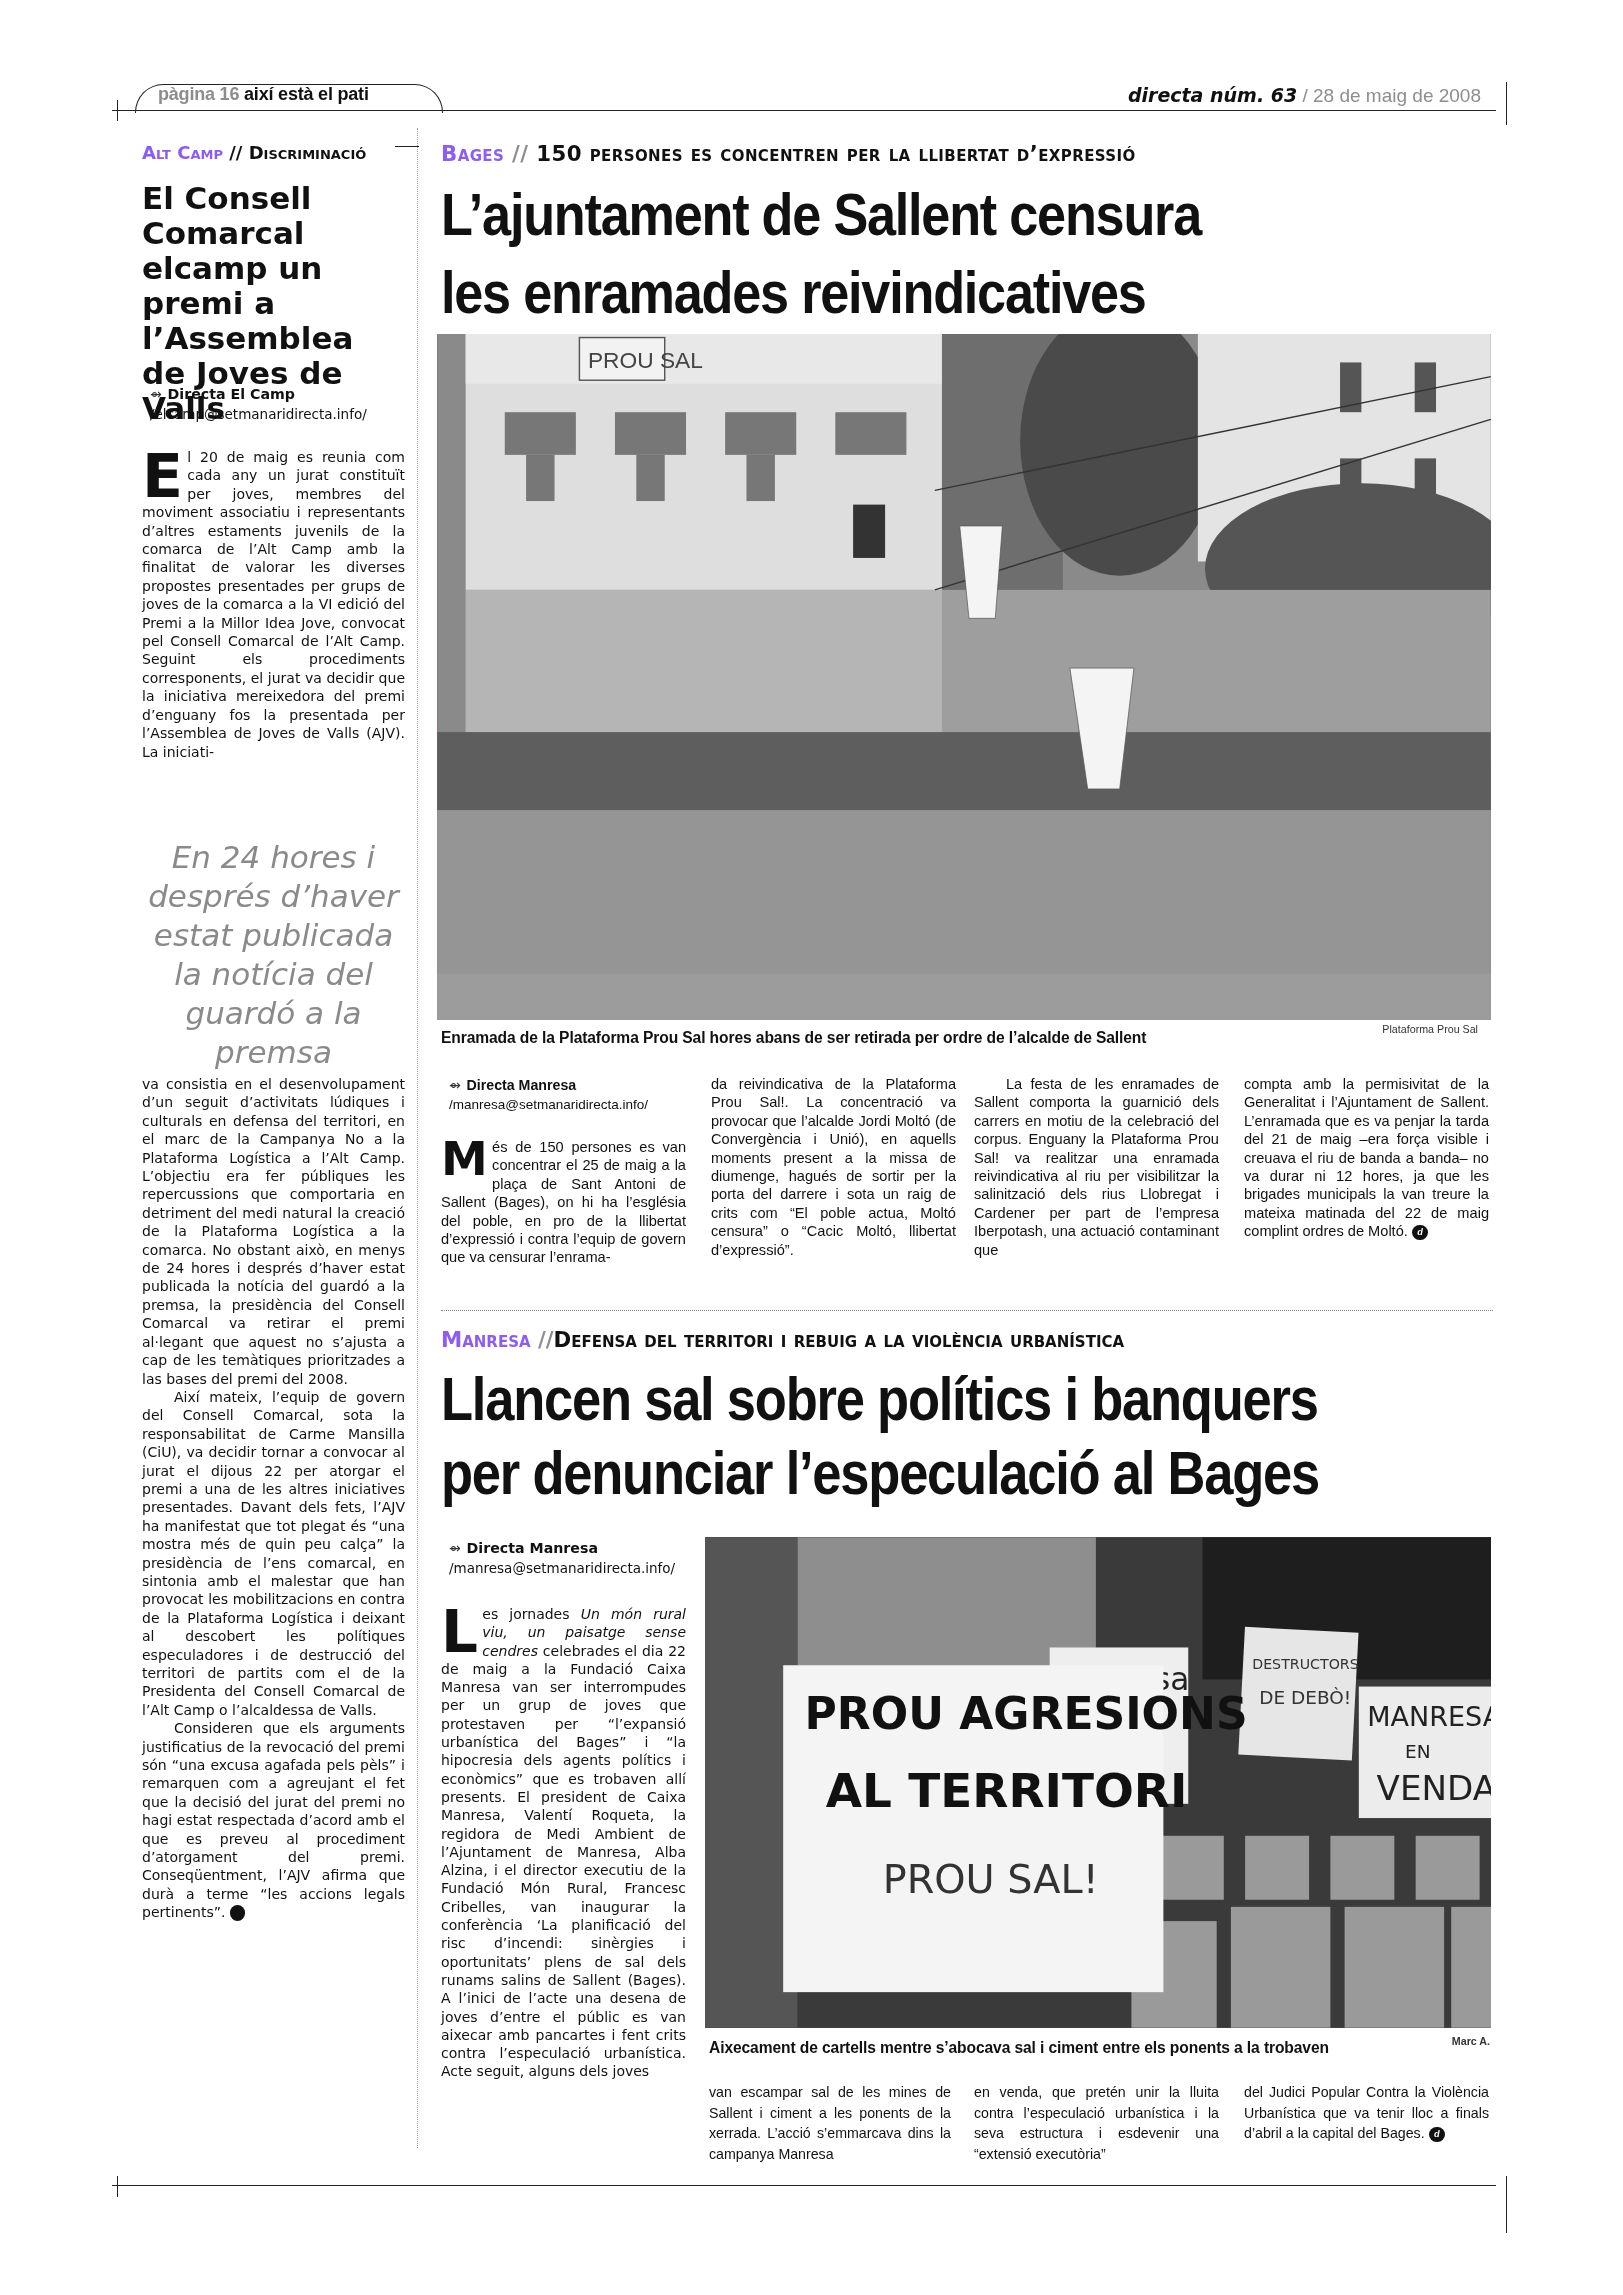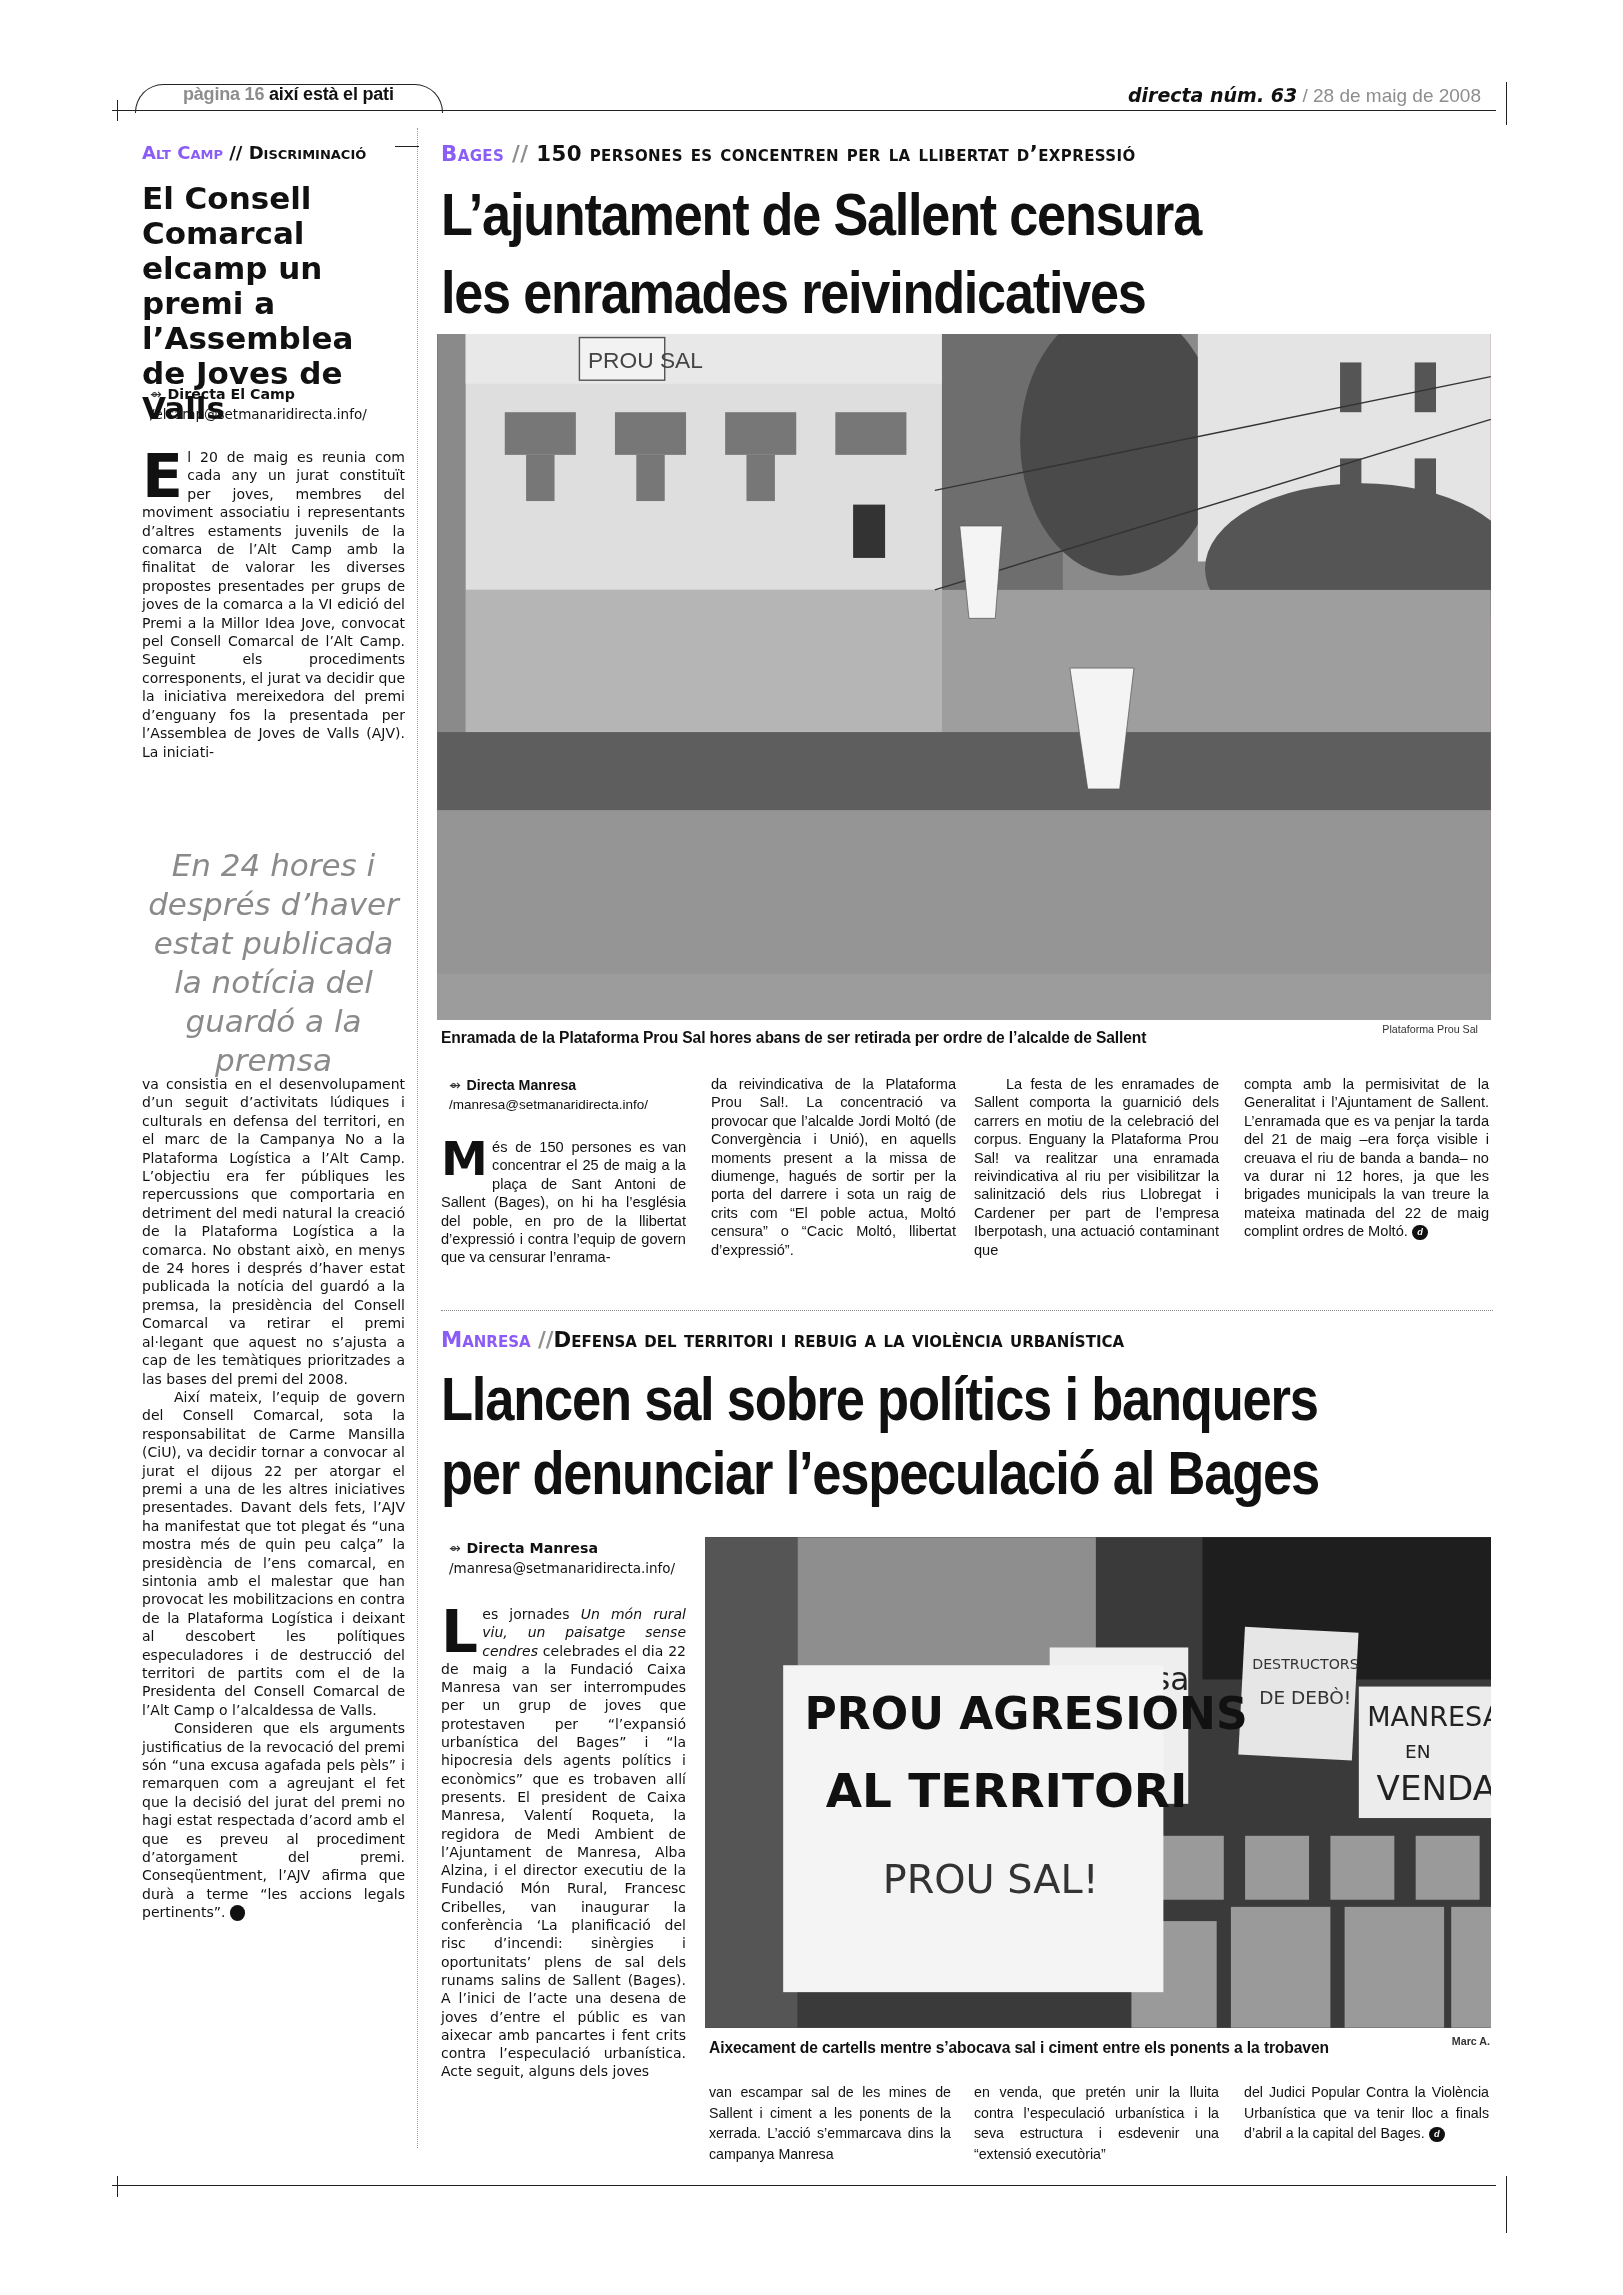--- a/index.html
+++ b/index.html
@@ -1,21 +1,21 @@
 <!DOCTYPE html>
 <html style="font-size:11.4px"><head>
 <meta charset="utf-8">
 <style>
   html, body { margin: 0; padding: 0; background: #ffffff; }
   body { width: 1623px; height: 2295px; position: relative; overflow: hidden; font-family: "DejaVu Sans", sans-serif; color: #111; }
 
   
   .hdr-line { position: absolute; left: 112px; top: 110px; width: 1384px; height: 1.4px; background: #222; }
   .hdr-tab { position: absolute; left: 135px; top: 84px; width: 306px; height: 28.4px; border: 1.4px solid #222; border-bottom: none; border-radius: 28.4px 28.4px 0 0; background: #fff; }
-  .hdr-tab-text { position: absolute; left: 158px; top: 84px; font-size: 18px; font-weight: bold; font-family: "Liberation Sans Narrow", "Liberation Sans", sans-serif; letter-spacing: -0.2px; margin-left: 25px; }
+  .hdr-tab-text { position: absolute; left: 158px; top: 84px; font-size: 18px; font-weight: bold; font-family: "Liberation Sans Narrow", "Liberation Sans", sans-serif; letter-spacing: -0.2px; }
   .hdr-page { color: #8d8d8d; }
   .hdr-section { color: #111; }
   .hdr-right { position: absolute; right: 142px; top: 84px; font-size: 19px; }
   .hdr-issue { font-weight: bold; font-style: italic; color: #111; }
   .hdr-date { color: #8d8d8d; font-family: "Liberation Sans", sans-serif; }
   .hdr-vrule { position: absolute; left: 1506px; top: 82px; width: 1.4px; height: 43px; background: #222; }
   .side-vrule-left { position: absolute; left: 117px; top: 100px; width: 0.7px; height: 21.3px; background: #222; }
 
   
   .col-div { position: absolute; left: 417px; top: 128px; width: 0; height: 2020px; border-left: 1.4px dotted #999; }
@@ -30,21 +30,21 @@
   .byline { position: absolute; font-size: 14.2px; line-height: 20px; margin-left: 8px; }
   .byline .name { font-weight: bold; }
   .byline .arrow { font-weight: normal; color: #333; margin-right: 5.7px; }
   .byline .email { display: block; font-size: 13.5px; }
 
   .body-text { position: absolute; font-size: 14px; line-height: 18.4px; text-align: justify; hyphens: manual; }
   .body-text p { margin: 0; }
   .body-text p.indent { text-indent: 32px; }
   .dropcap { float: left; font-size: 60px; line-height: 50px; font-weight: bold; margin: 2.8px 4.3px 0 0; font-family: "DejaVu Sans", sans-serif; }
 
-  .pullquote { position: absolute; left: 142px; top: 838px; width: 263px; text-align: center; font-size: 31px; line-height: 39px; font-style: italic; color: #8a8a8a; margin-top: 8px; }
+  .pullquote { position: absolute; left: 142px; top: 838px; width: 263px; text-align: center; font-size: 31px; line-height: 39px; font-style: italic; color: #8a8a8a; }
 
   .end-mark { display: inline-block; width: 15.6px; height: 15.6px; border-radius: 50%; background: #111; color: #fff; font-size: 9.2px; line-height: 15.6px; text-align: center; font-weight: bold; font-style: italic; vertical-align: middle; margin-left: 4.3px; }
 
   .bottom-rule { position: absolute; left: 112px; top: 2185px; width: 1384px; height: 1.4px; background: #222; }
   .bottom-vrule { position: absolute; left: 1506px; top: 2176px; width: 1.4px; height: 57px; background: #222; }
   .bottom-vrule-l { position: absolute; left: 117px; top: 2176px; width: 0.7px; height: 21.3px; background: #222; }
 
   
   .main-kicker { position: absolute; left: 441px; top: 141px; font-size: 21.3px; white-space: nowrap; letter-spacing: 0.4px; }
   .main-title { position: absolute; left: 441px; top: 176px; width: 1067px; font-size: 60px; line-height: 78px; font-weight: bold; letter-spacing: -1.4px; font-family: "Liberation Sans", sans-serif; transform: scaleX(0.87); transform-origin: left top; white-space: nowrap; }

